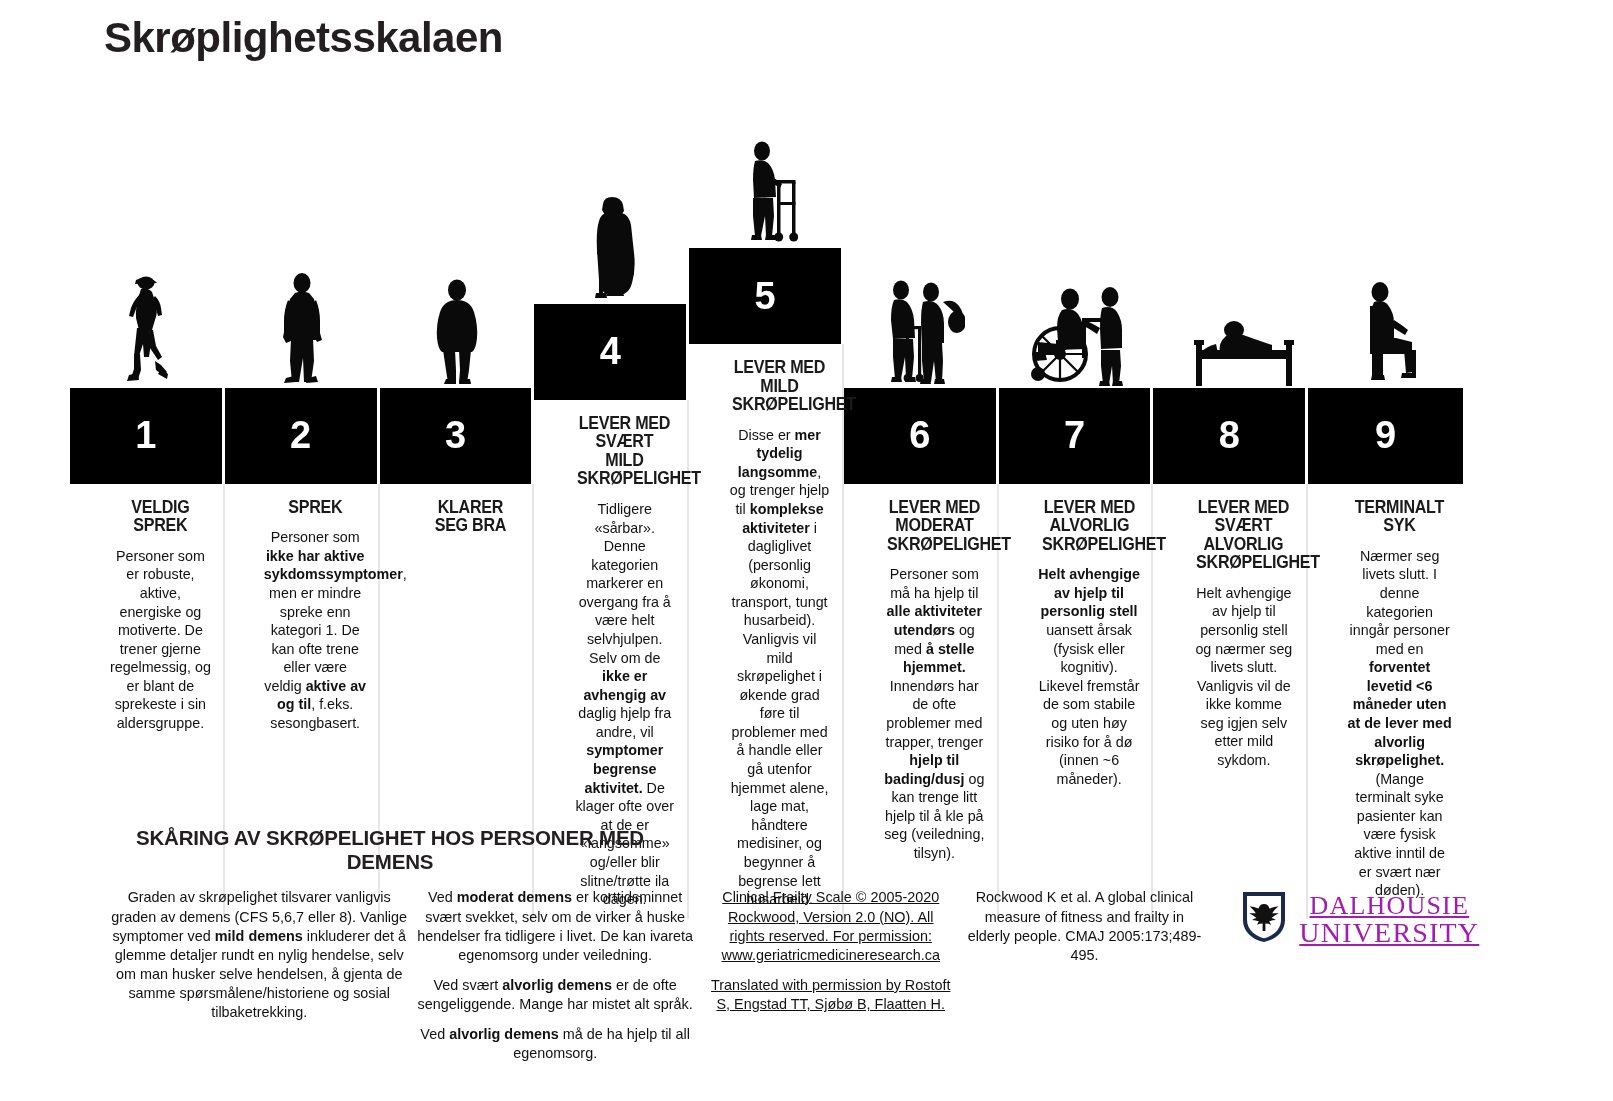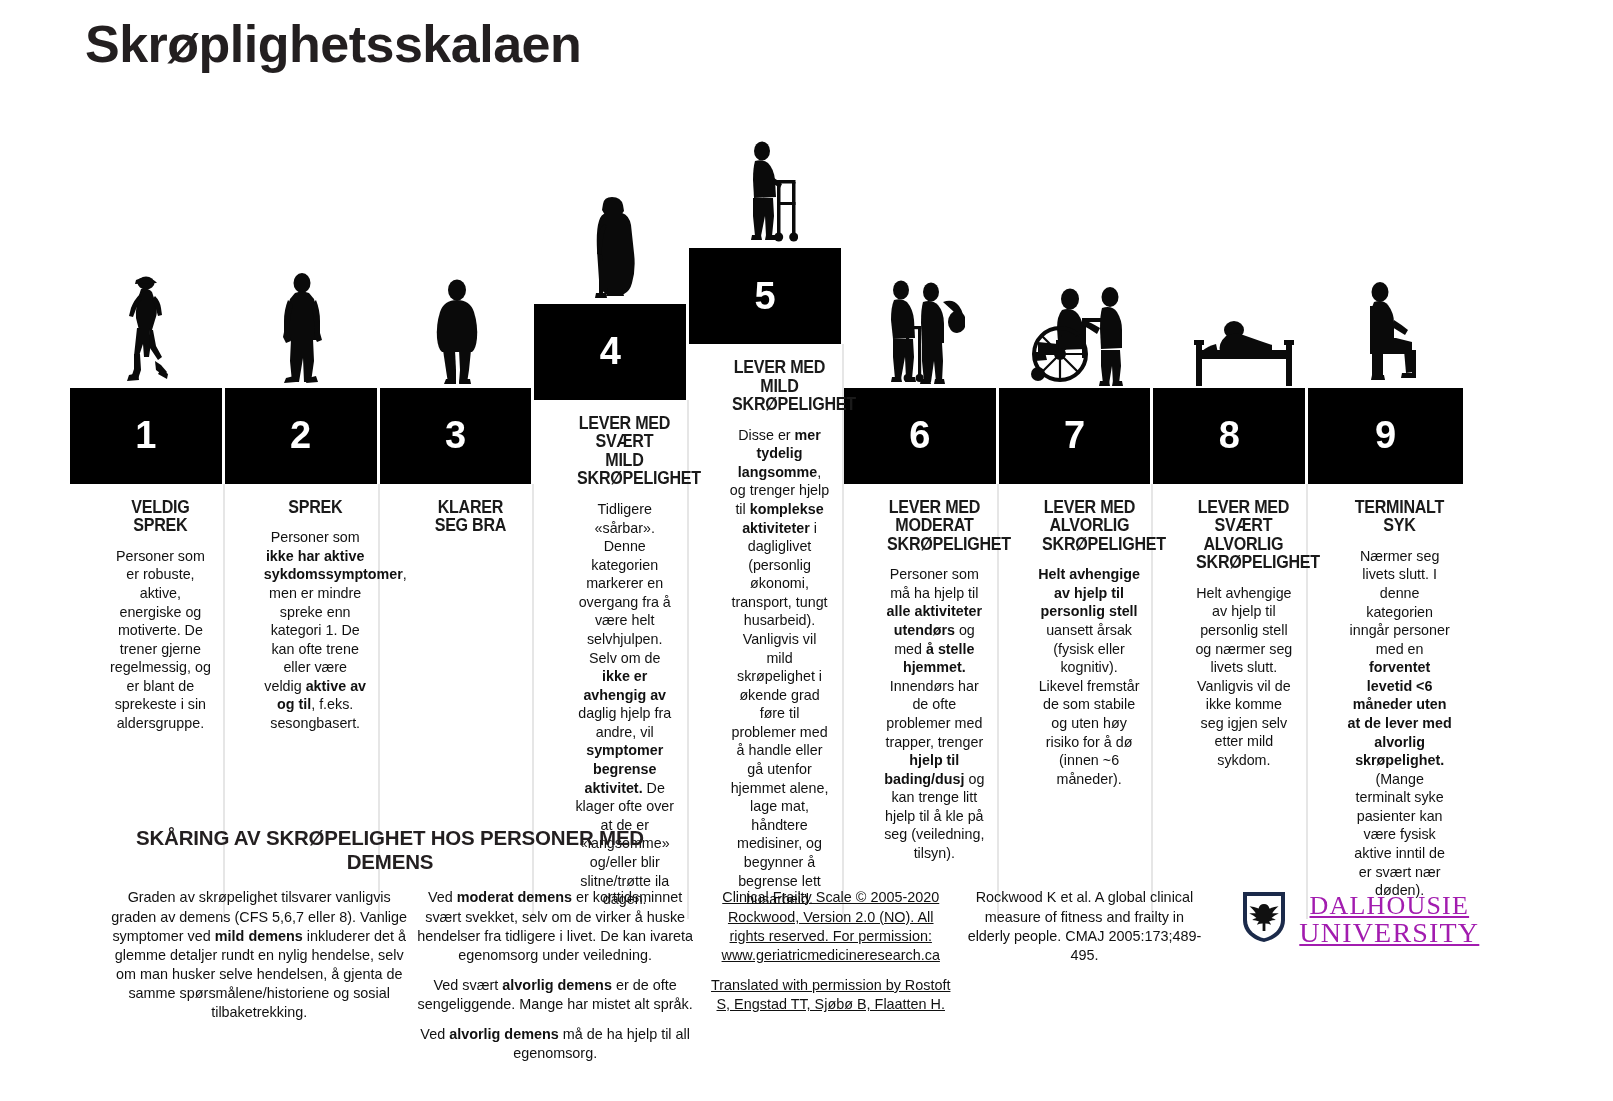--- a/index.html
+++ b/index.html
@@ -10,22 +10,22 @@
     background:#ffffff;
     font-family:"Liberation Sans", sans-serif;
     color:#111111;
     overflow:hidden;
     position:relative;
   }
 
   
   .title {
     position:absolute;
-    left:85px; top:14px;
-    font-size:52px;
+    left:104px; top:14px;
+    font-size:42px;
     font-weight:bold;
     letter-spacing:-0.5px;
     color:#231f20;
   }
 
   
   .scale {
     position:absolute;
     left:70px; top:100px;
     width:1393px;

